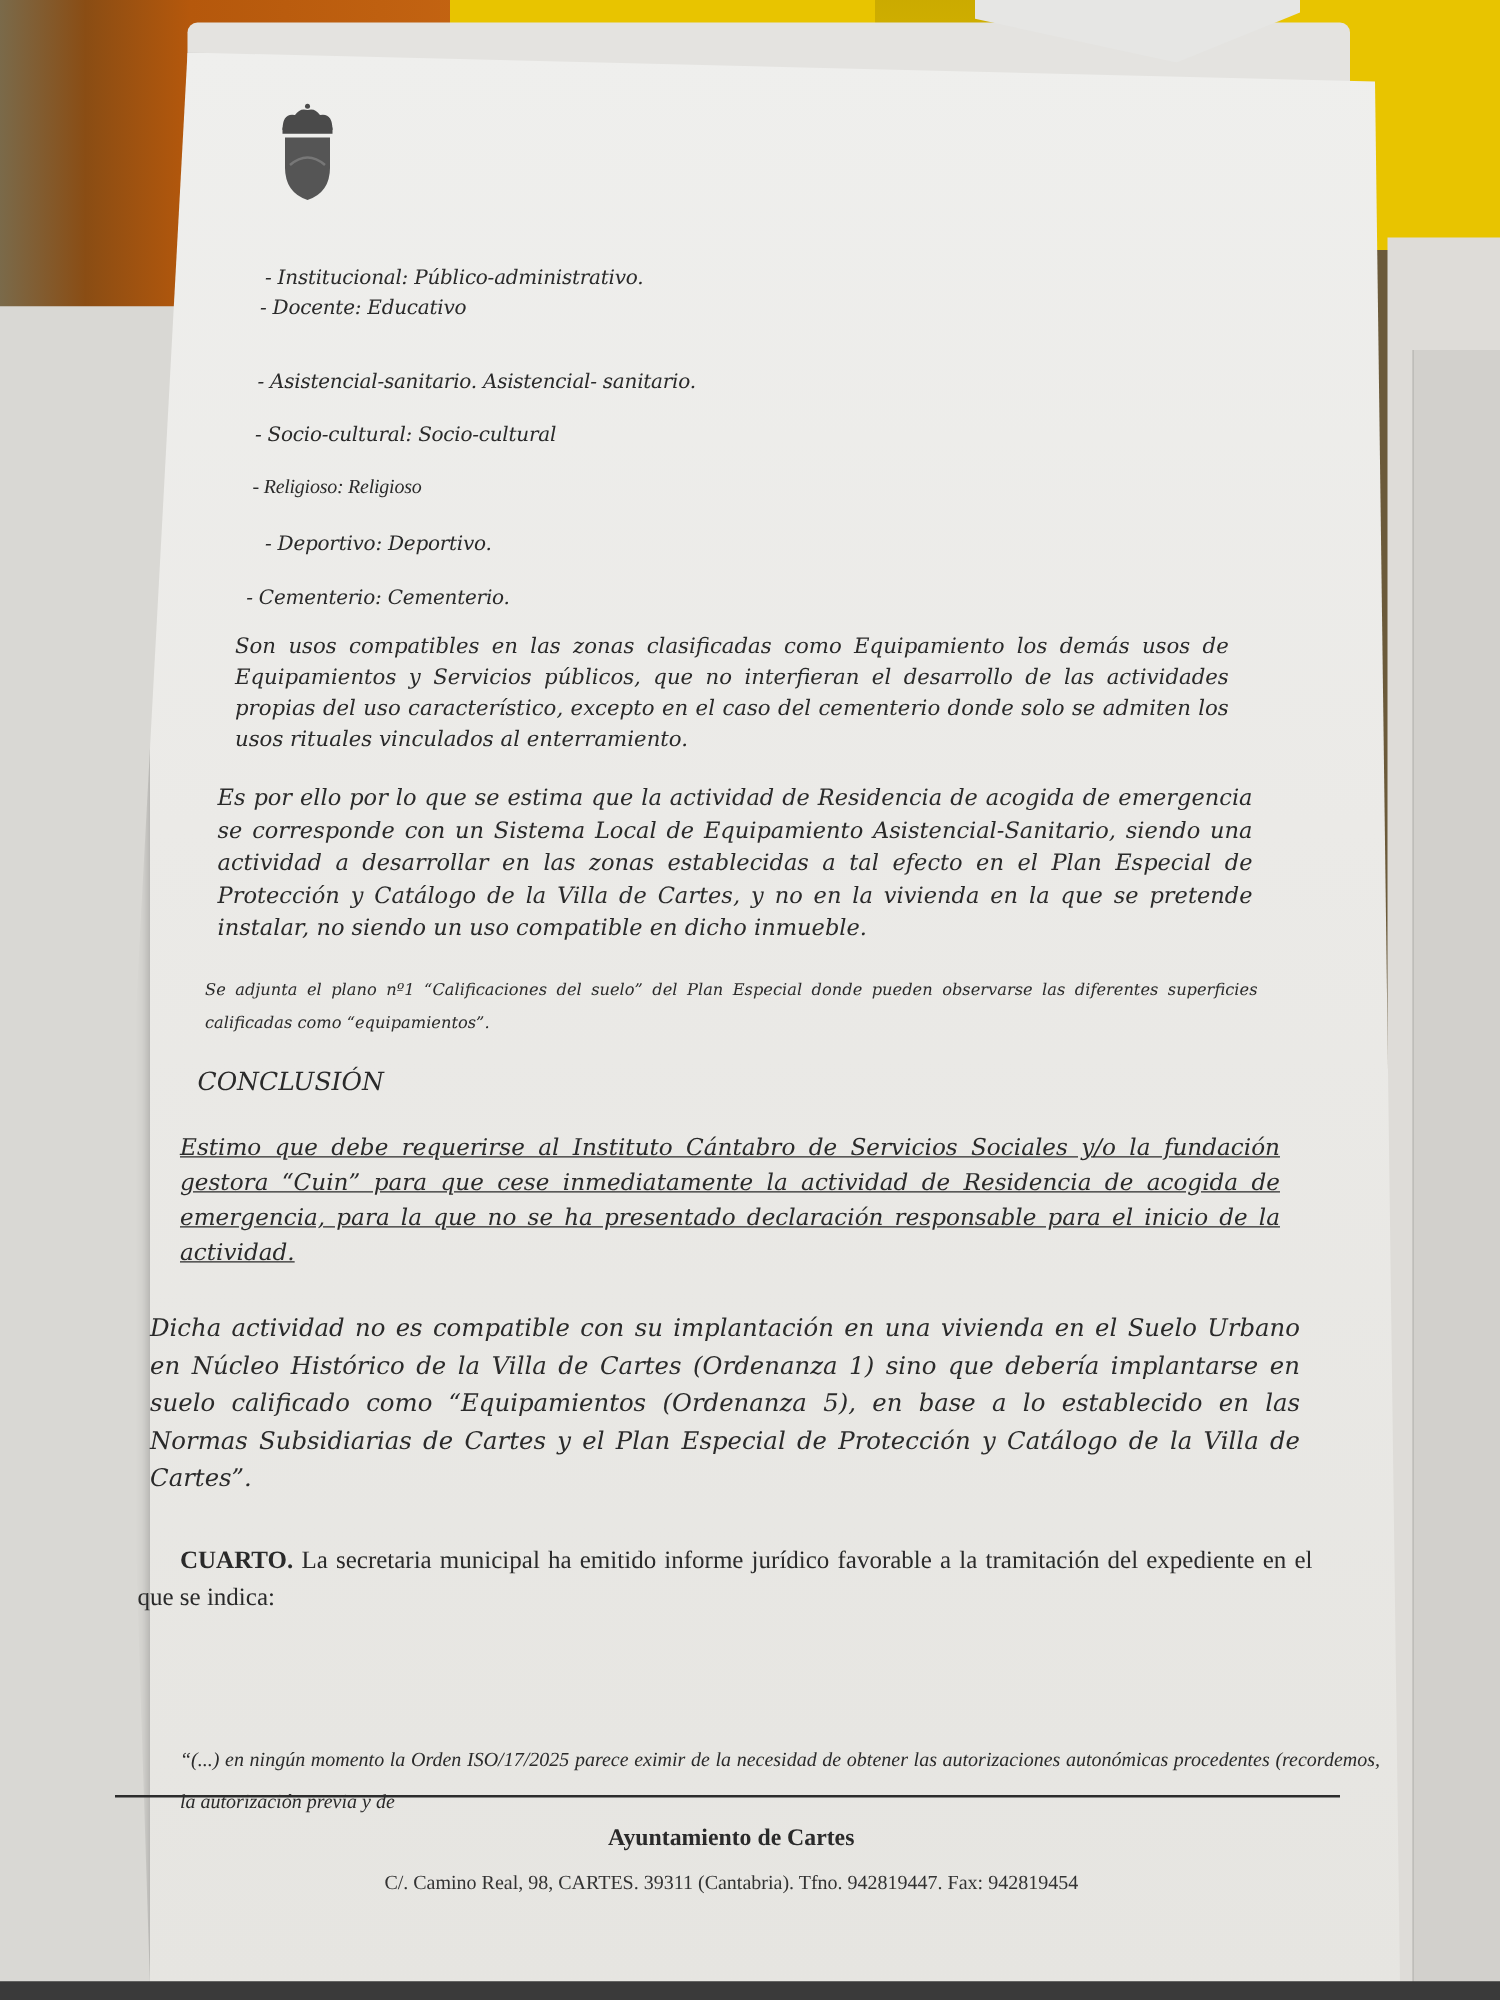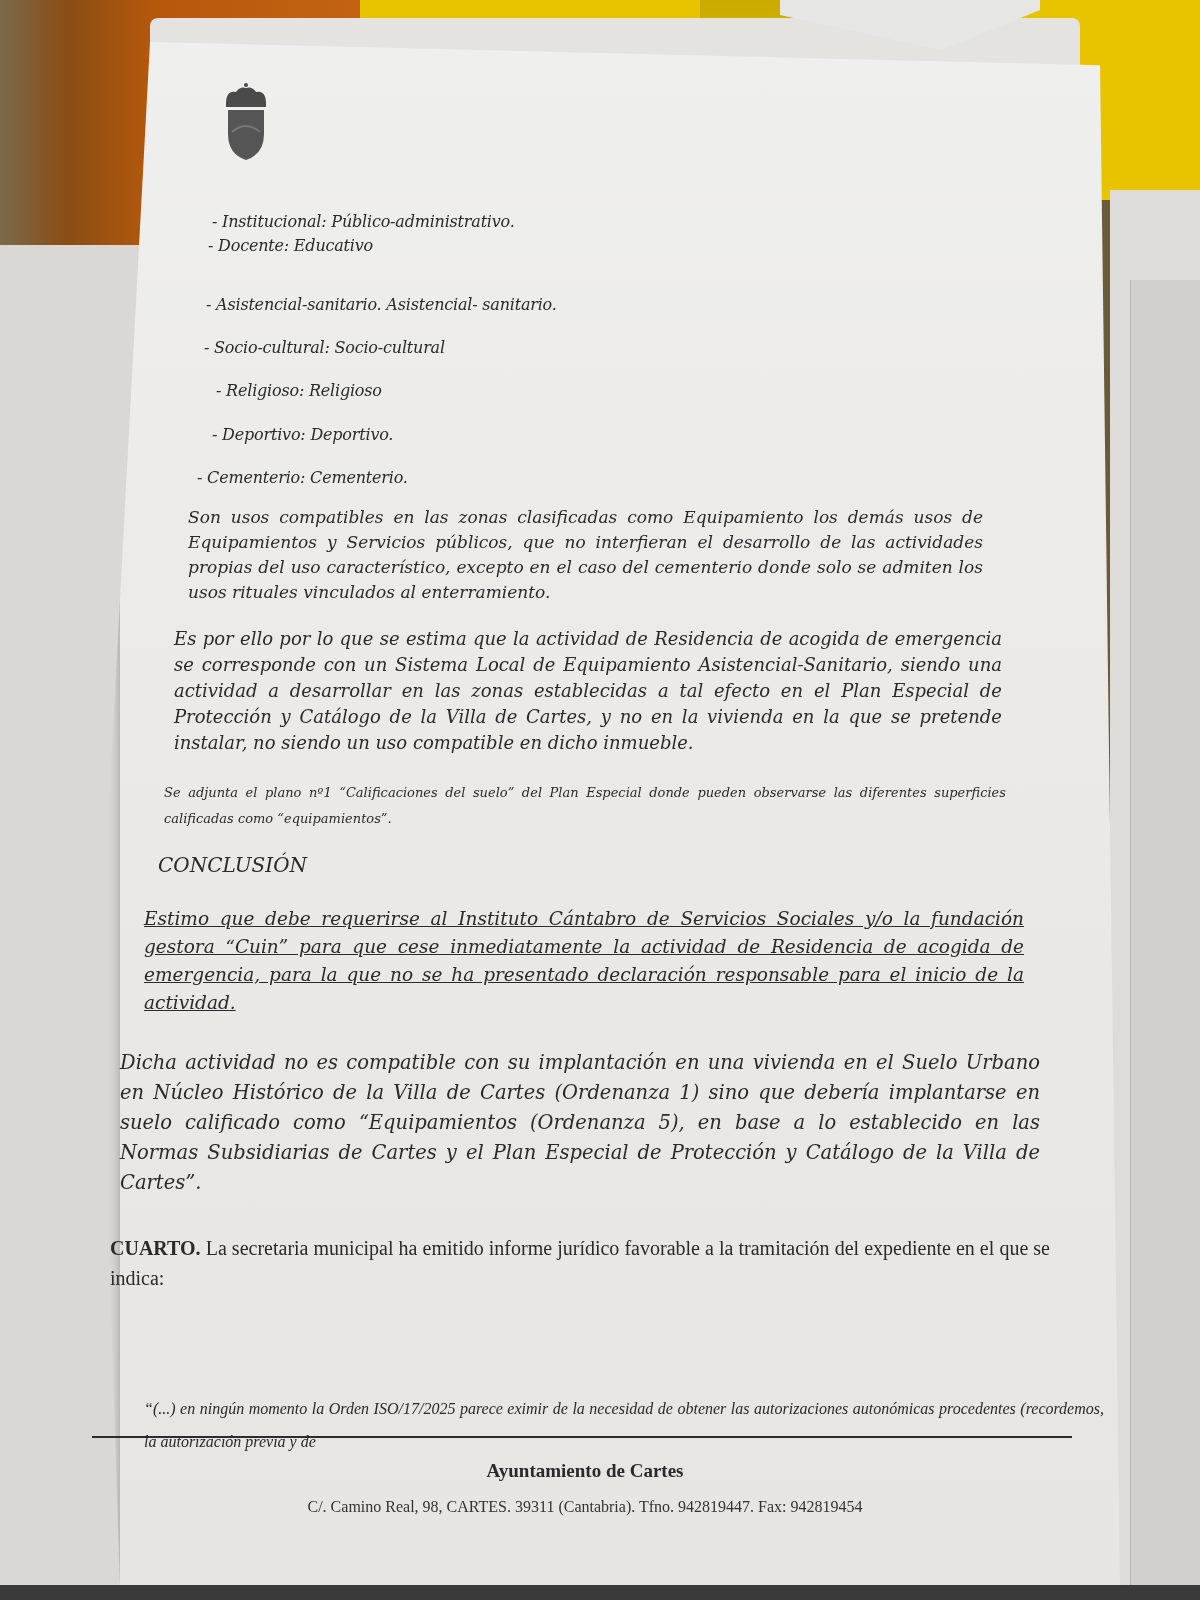--- a/index.html
+++ b/index.html
@@ -29,21 +29,21 @@
     background:linear-gradient(180deg,#efefed 0%,#ebeae7 40%,#e6e5e1 100%);
     clip-path:polygon(3% 0,98% 1.5%,100% 100%,0 100%,-2% 60%);
     box-shadow:0 0 10px rgba(0,0,0,.3);
   }
   .crest { position:absolute; left:222px; top:82px; width:48px; height:80px; }
 
   .txt { position:absolute; color:#2a2a2a; font-style:italic;text-align:right; }
   .list-item { font-size:16px; letter-spacing:-.2px; }
   .para { font-size:13px; line-height:26px; text-align:justify; }
   .upright { font-style:normal; }
-  .bold { font-weight:bold; font-style:normal; }
+  .bold { font-weight:bold; font-style:normal;margin-left:34px; }
 
   .rule { position:absolute; left:92px; top:1436px; width:980px; height:2px; background:#2c2c2c; }
   .footer-title { position:absolute; left:0; width:1200px; top:1460px; text-align:center;
     font-family:"Liberation Serif", serif; font-weight:bold; font-size:19px; color:#2a2a2a; transform:translateX(-15px); }
   .footer-addr { position:absolute; left:0; width:1200px; top:1498px; text-align:center;
     font-family:"Liberation Serif", serif; font-size:16px; color:#333; transform:translateX(-15px); }
 </style>
 </head>
 <body>
 
@@ -65,21 +65,21 @@
     <rect x="4" y="20" width="40" height="5"></rect>
     <path d="M6 28 H42 V52 Q42 72 24 78 Q6 72 6 52 Z" fill="#555"></path>
     <path d="M10 50 Q24 38 38 50" stroke="#777" stroke-width="2" fill="none"></path>
   </g>
 </svg>
 
 <div class="txt list-item" style="left:212px; top:212px;">- Institucional: Público-administrativo.</div>
 <div class="txt list-item" style="left:208px; top:236px;">- Docente: Educativo</div>
 <div class="txt list-item" style="left:206px; top:295px;">- Asistencial-sanitario. Asistencial- sanitario.</div>
 <div class="txt list-item" style="left:204px; top:338px;">- Socio-cultural: Socio-cultural</div>
-<div class="txt list-item" style="left:216px; top:381px;">- Religioso: Religioso</div>
+<div class="txt list-item" style="left:202px; top:381px;font-family:Liberation Serif, serif;">- Religioso: Religioso</div>
 <div class="txt list-item" style="left:212px; top:425px;">- Deportivo: Deportivo.</div>
 <div class="txt list-item" style="left:197px; top:468px;">- Cementerio: Cementerio.</div>
 
 <div class="txt para" style="left:188px; top:505px; width:795px; font-size:17px; line-height:25px;">Son usos compatibles en las zonas clasificadas como Equipamiento los demás usos de Equipamientos y Servicios públicos, que no interfieran el desarrollo de las actividades propias del uso característico, excepto en el caso del cementerio donde solo se admiten los usos rituales vinculados al enterramiento.</div>
 
 <div class="txt para" style="left:174px; top:626px; width:828px; font-size:18px; line-height:26px;">Es por ello por lo que se estima que la actividad de Residencia de acogida de emergencia se corresponde con un Sistema Local de Equipamiento Asistencial-Sanitario, siendo una actividad a desarrollar en las zonas establecidas a tal efecto en el Plan Especial de Protección y Catálogo de la Villa de Cartes, y no en la vivienda en la que se pretende instalar, no siendo un uso compatible en dicho inmueble.</div>
 
 <div class="txt para" style="left:164px; top:780px; width:842px;">Se adjunta el plano nº1 “Calificaciones del suelo” del Plan Especial donde pueden observarse las diferentes superficies calificadas como “equipamientos”.</div>
 
 <div class="txt" style="left:158px; top:853px; font-size:20px;">CONCLUSIÓN</div>

